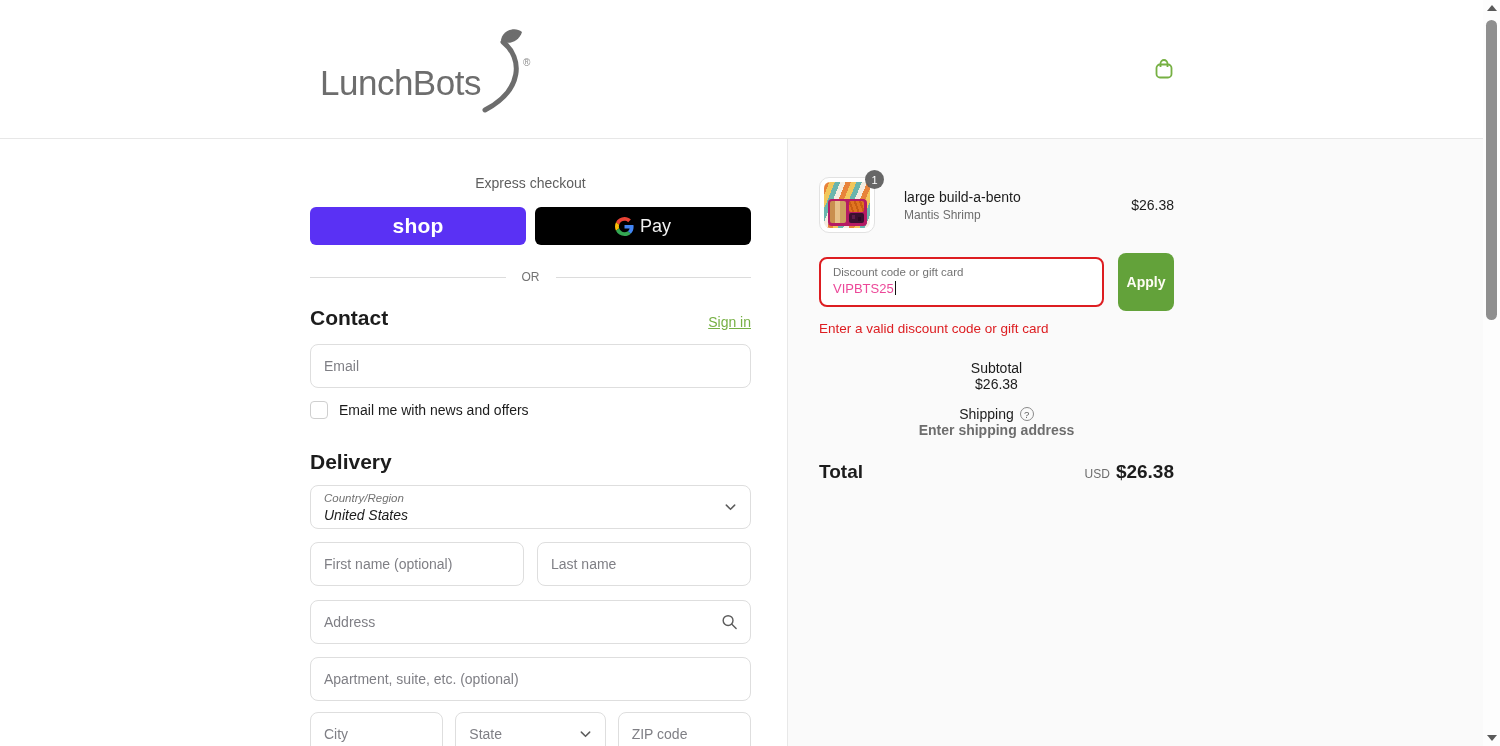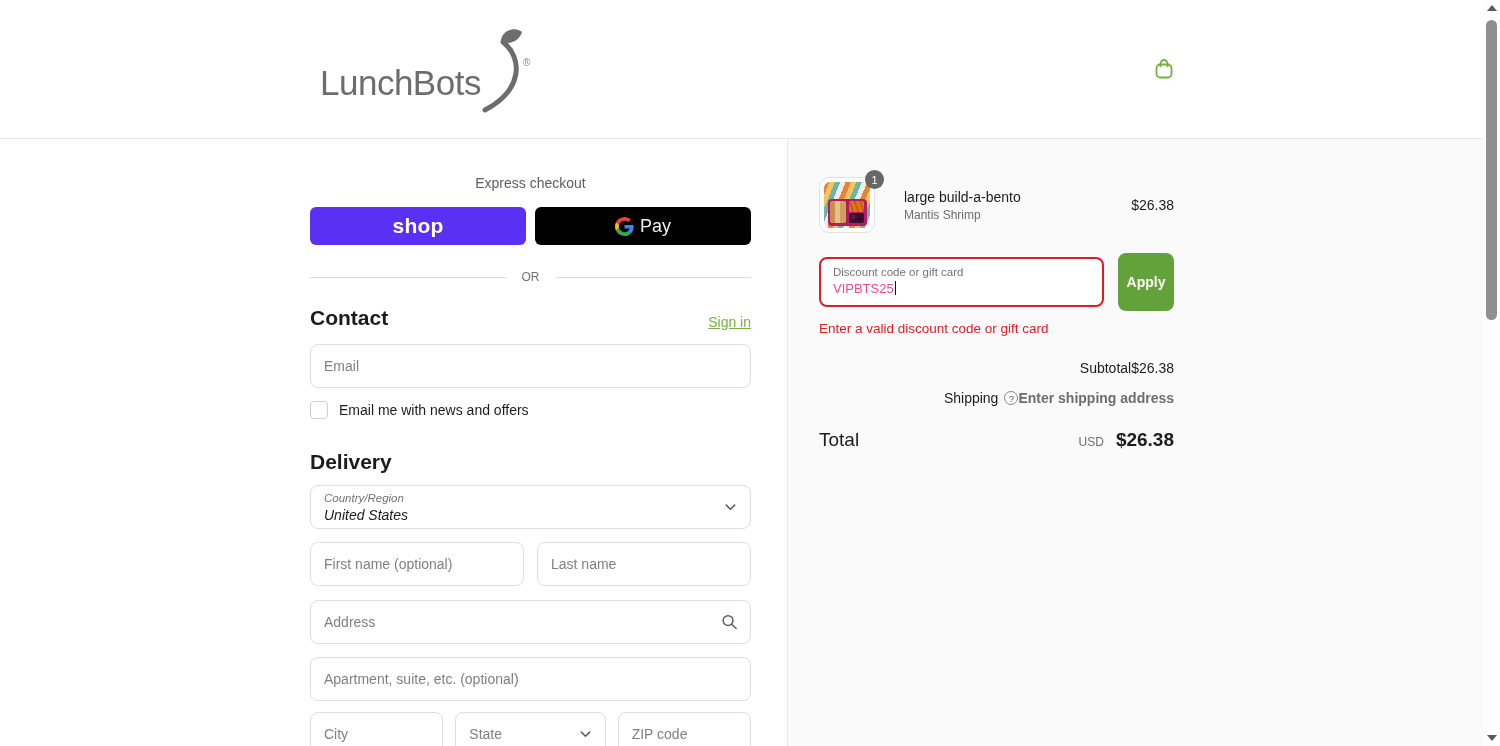--- a/index.html
+++ b/index.html
@@ -91,31 +91,31 @@
   .prod-price { font-size:14px; color:#1c1c1c; }
 
   .discount-row { display:flex; gap:14px; margin-top:20px; align-items:center; }
   .discount-field { flex:1; height:50px; border:2px solid #dd1d21; border-radius:8px; background:#fff; padding:7px 12px 0; }
   .discount-value { display:flex; align-items:center; font-size:13px; color:#ec4899; margin-top:1px; }
   .caret { width:1.5px; height:14px; background:#111; margin-left:1px; }
   .apply-btn { width:56px; height:58px; border:none; border-radius:8px; background:#63a23a; color:#fdfdf3;
     font-size:14px; font-weight:700; cursor:pointer; font-family:"Liberation Sans", sans-serif; }
   .error-msg { margin-top:10px; font-size:13.5px; color:#dd1d21; }
 
-  .sum-row { display:flex; justify-content:flex-end; align-items:center; font-size:14px; }
+  .sum-row { display:flex; justify-content:space-between; align-items:center; font-size:14px;flex-direction:column; }
   .sum-subtotal { margin-top:24px; }
   .sum-shipping { margin-top:14px; }
   .sum-label { display:flex; align-items:center; gap:6px; color:#1c1c1c; }
   .sum-value { color:#1c1c1c; font-weight:500; }
   .muted { color:#6d6d6d; font-weight:700; }
   .help-icon { width:14px; height:14px; border:1px solid #8a8a8a; border-radius:50%; color:#5c5c5c;
     font-size:9.5px; display:inline-flex; align-items:center; justify-content:center; cursor:pointer; }
   .total-row { display:flex; justify-content:space-between; align-items:baseline; margin-top:23px; }
-  .total-label { font-size:19px; font-weight:400; }
-  .total-right { display:flex; align-items:baseline; gap:12px; }
+  .total-label { font-size:19px; font-weight:700; }
+  .total-right { display:flex; align-items:baseline; gap:6px; }
   .usd { font-size:12px; color:#6d6d6d; }
   .total-value { font-size:19px; font-weight:700; }
 
   
   .scrollbar { position:absolute; right:0; top:0; width:17px; height:746px; background:#fdfdfd; }
   .sb-arrow { position:absolute; left:0; width:17px; height:16px; display:flex; align-items:center; justify-content:center; cursor:pointer; }
   .sb-up { top:0; }
   .sb-down { bottom:0; }
   .tri-up { width:0; height:0; border-left:5px solid transparent; border-right:5px solid transparent; border-bottom:6px solid #5a5a5a; }
   .tri-down { width:0; height:0; border-left:5px solid transparent; border-right:5px solid transparent; border-top:6px solid #5a5a5a; }

